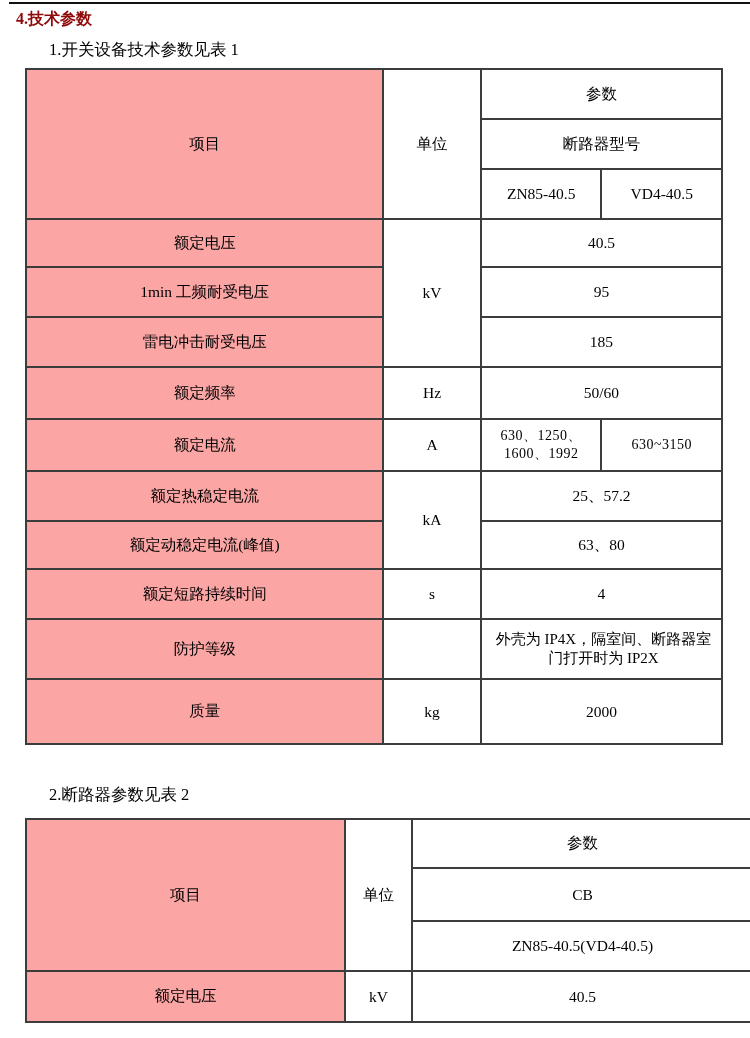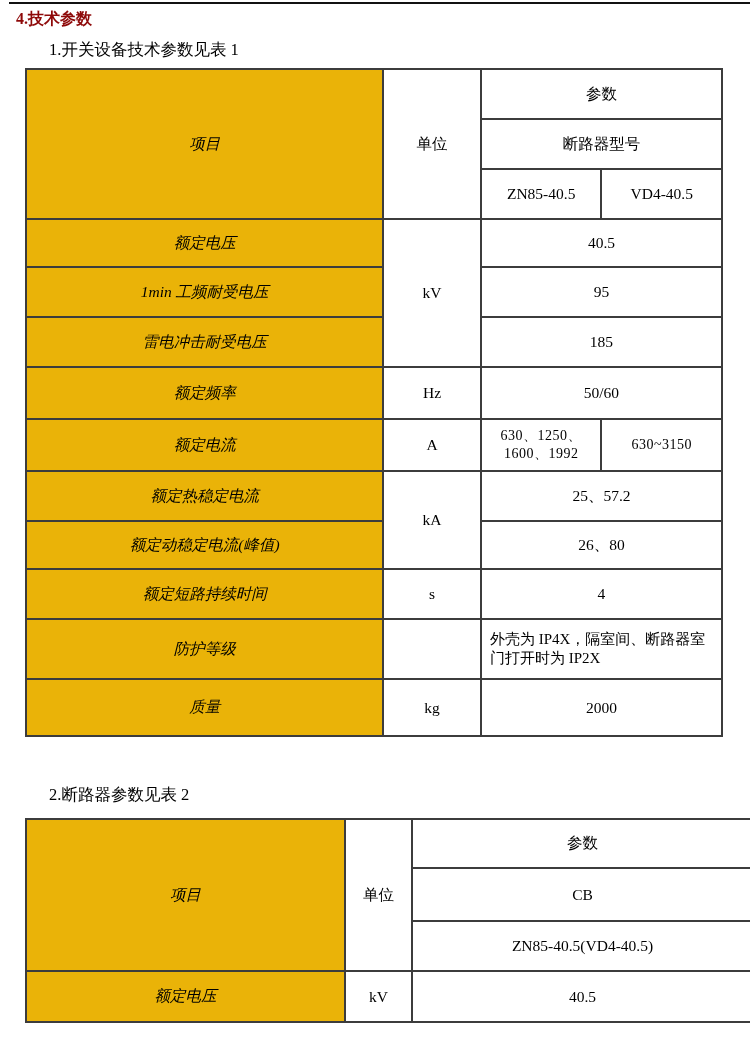--- a/index.html
+++ b/index.html
@@ -13,23 +13,23 @@
   .caption{position:absolute;left:18px;font-size:16.5px;color:#000;margin-left:31px;}
   .caption-1{top:39px;}
   .caption-2{top:784px;}
   table{border-collapse:collapse;table-layout:fixed;position:absolute;left:25px;}
   .t1{top:68px;width:698px;}
   .t2{top:818px;width:697px;}
   td{
     border:2px solid #3c3c3c;text-align:center;vertical-align:middle;
     font-size:15.5px;padding:0 4px;overflow:hidden;
   }
-  .pink{background:#eab308;font-style:italic;}
+  .pink{background:#fca5a5;}
   .sm{font-size:14px;letter-spacing:0.5px;}
-  .left-val{text-align:left;padding-left:8px;font-size:15px;}
+  .left-val{text-align:center;padding-left:8px;font-size:15px;}
   
   .t1 .c1{width:279px;} .t1 .c2{width:69px;} .t1 .c3{width:185px;}
   
   .t2 .c1{width:309px;} .t2 .c2{width:57px;} .t2 .c3{width:331px;}
 </style>
 </head>
 <body>
 
 <div class="top-rule"></div>
 
@@ -75,33 +75,33 @@
     <td class="sm">630、1250、1600、1992</td>
     <td class="sm">630~3150</td>
   </tr>
   <tr style="height:50px">
     <td class="pink">额定热稳定电流</td>
     <td rowspan="2">kA</td>
     <td colspan="2">25、57.2</td>
   </tr>
   <tr style="height:48px">
     <td class="pink">额定动稳定电流(峰值)</td>
-    <td colspan="2">26、80</td>
+    <td colspan="2">63、80</td>
   </tr>
   <tr style="height:50px">
     <td class="pink">额定短路持续时间</td>
     <td>s</td>
     <td colspan="2">4</td>
   </tr>
   <tr style="height:60px">
     <td class="pink">防护等级</td>
     <td></td>
     <td class="left-val" colspan="2">外壳为 IP4X，隔室间、断路器室门打开时为 IP2X</td>
   </tr>
-  <tr style="height:57px">
+  <tr style="height:65px">
     <td class="pink">质量</td>
     <td>kg</td>
     <td colspan="2">2000</td>
   </tr>
 </tbody>
   </table>
 
 <div class="caption caption-2">2.断路器参数见表 2</div>
 
 <table class="t2">

